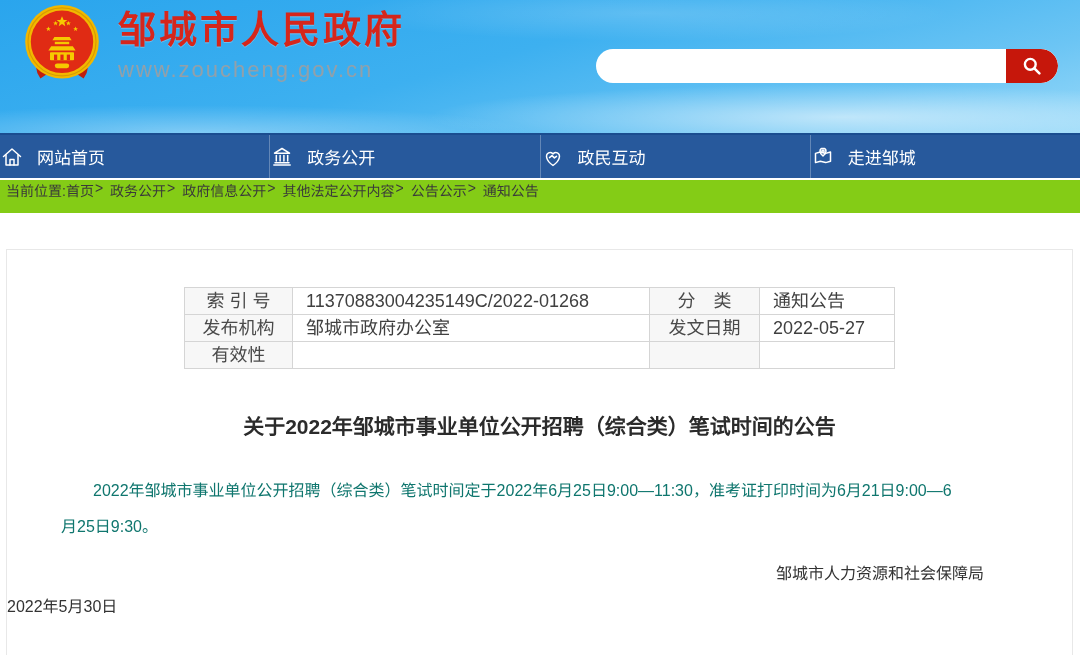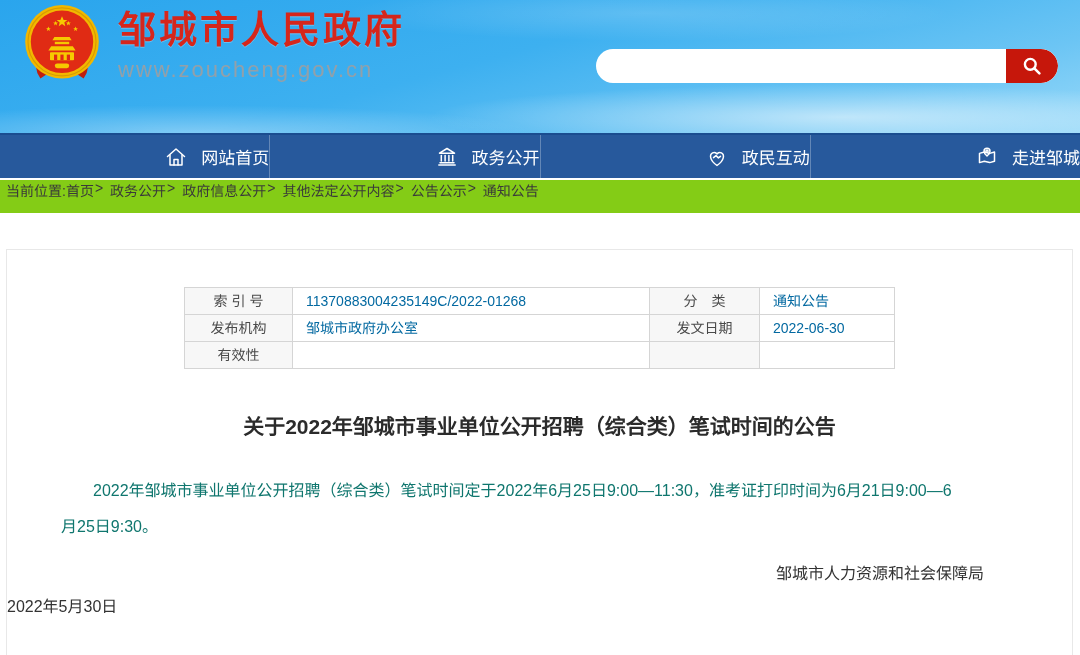--- a/index.html
+++ b/index.html
@@ -24,38 +24,38 @@
   .site-url{font-size:22px;color:#93a0a9;letter-spacing:2px;margin-top:5px;}
   .search{position:absolute;right:22px;top:49px;width:462px;height:34px;background:#fff;
     border-radius:17px;display:flex;align-items:center;overflow:hidden;}
   .search input{flex:1;height:100%;border:none;outline:none;padding:0 14px;font-size:15px;
     font-family:"Liberation Sans",sans-serif;background:transparent;color:#333;}
   .search-btn{width:52px;height:34px;border:none;background:#c6170b;cursor:pointer;
     border-radius:0 17px 17px 0;display:flex;align-items:center;justify-content:center;padding:0;}
   
   .nav{display:flex;width:100%;height:45px;background:#27599c;border-top:2px solid #1a4d90;
     box-sizing:border-box;}
-  .nav-item{flex:1;display:flex;align-items:center;justify-content:flex-end;gap:13px;
+  .nav-item{flex:1;display:flex;align-items:center;justify-content:flex-start;gap:13px;
     color:#fff;font-size:17px;cursor:pointer;}
   .nav-item + .nav-item{border-left:1px solid rgba(255,255,255,.28);}
   .nav-icon{display:flex;align-items:center;}
   
   .breadcrumb{margin-top:2px;height:33px;background:#84cc16;display:flex;align-items:flex-start;
     padding-left:6px;font-size:14px;color:#3a3a3a;}
   .breadcrumb a{color:#3a3a3a;text-decoration:none;cursor:pointer;}
   .breadcrumb .sep{margin:0 7px 0 1px;}
   
   .card{position:absolute;left:6px;right:7px;top:249px;bottom:-20px;background:#fff;
     border:1px solid #e8e8e8;}
   .meta-table{width:710px;margin:37px auto 0;border-collapse:collapse;table-layout:fixed;
-    font-size:14px;}
+    font-size:18px;}
   .meta-table th,.meta-table td{border:1px solid #d5d5d5;height:26px;line-height:26px;
     font-weight:normal;padding:0;}
   .meta-table th{background:#f7f7f7;color:#4a4a4a;text-align:center;white-space:pre;}
-  .meta-table td{color:#0369a1;text-align:left;padding-left:13px;background:#fff;margin-left:36px;}
+  .meta-table td{color:#404040;text-align:left;padding-left:13px;background:#fff;margin-left:36px;}
   .article-title{margin:44px 40px 0;font-size:21px;font-weight:bold;color:#2b2b2b;
     text-align:center;line-height:1.3;}
   .article-body{margin:33px 0 0;padding:0 118px 0 54px;font-size:16px;color:#0f766e;
     line-height:36px;text-indent:2em;}
   .signature{margin-top:12px;text-align:right;padding-right:88px;font-size:16px;color:#333;
     line-height:33px;}
   .sign-date{text-align:left;padding-right:118px;font-size:16px;color:#333;line-height:33px;}
 </style>
 </head>
 <body>
@@ -178,21 +178,21 @@
         <tr>
           <th>索 引 号</th>
           <td>11370883004235149C/2022-01268</td>
           <th>分　类</th>
           <td>通知公告</td>
         </tr>
         <tr>
           <th>发布机构</th>
           <td>邹城市政府办公室</td>
           <th>发文日期</th>
-          <td>2022-06-30</td>
+          <td>2022-05-27</td>
         </tr>
         <tr>
           <th>有效性</th>
           <td></td>
           <th></th>
           <td></td>
         </tr>
       </tbody>
     </table>
 

